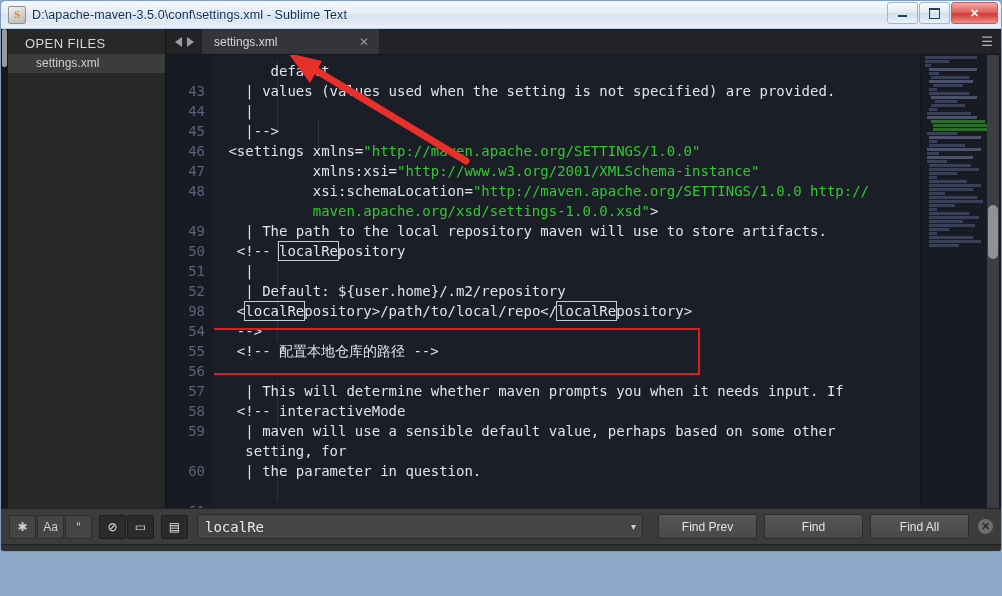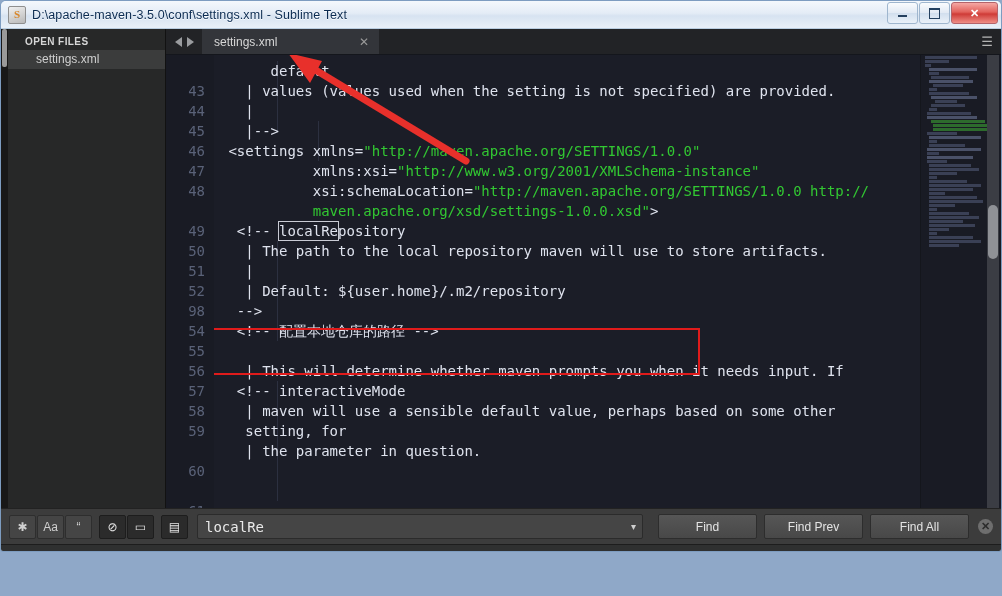--- a/index.html
+++ b/index.html
@@ -104,21 +104,21 @@
   }
 
   
   .sidebar {
     width: 157px; flex: none;
     background: #272828;
     padding-top: 4px;
     border-right: 1px solid #121212;
   }
   .sidebar-header {
-    font-size: 10px; font-weight: 700; color: #d6d6d6;
+    font-size: 13px; font-weight: 400; color: #d6d6d6;
     letter-spacing: .4px;
     padding: 3px 0 3px 17px;
   }
   .sidebar-item {
     font-size: 12px; color: #cfcfcf;
     padding: 2px 0 3px 28px;
     background: #3b3c3c;
   }
 
   
@@ -408,24 +408,25 @@
           <div class="indent-guide" style="left:104px; top:66px; height:40px;"></div>
 
           <div class="cline">      <span>default</span></div>
           <div class="cline">   <span>| values (values used when the setting is not specified) are provided.</span></div>
           <div class="cline">   <span>|</span></div>
           <div class="cline">   <span>|--&gt;</span></div>
           <div class="cline"> <span class="tok-tag">&lt;settings xmlns=</span><span class="tok-str">"http://maven.apache.org/SETTINGS/1.0.0"</span></div>
           <div class="cline">           <span class="tok-tag">xmlns:xsi=</span><span class="tok-str">"http://www.w3.org/2001/XMLSchema-instance"</span></div>
           <div class="cline">           <span class="tok-tag">xsi:schemaLocation=</span><span class="tok-str">"http://maven.apache.org/SETTINGS/1.0.0 http://</span></div>
           <div class="cline">           <span class="tok-str">maven.apache.org/xsd/settings-1.0.0.xsd"</span><span class="tok-tag">&gt;</span></div>
+          <div class="cline">   | The path to the local repository maven will use to store artifacts.</div>
           <div class="cline">  &lt;!-- <span class="hit">localRe</span>pository</div>
-          <div class="cline">   | The path to the local repository maven will use to store artifacts.</div>
           <div class="cline">   |</div>
           <div class="cline">   | Default: ${user.home}/.m2/repository</div>
+          <div class="cline">  &lt;<span class="hit">localRe</span>pository&gt;/path/to/local/repo&lt;/<span class="hit">localRe</span>pository&gt;</div>
           <div class="cline">  --&gt;</div>
           <div class="cline">  <span>&lt;!-- 配置本地仓库的路径 --&gt;</span></div>
           <div class="cline"> </div>
           <div class="cline">   <span>| This will determine whether maven prompts you when it needs input. If</span></div>
           <div class="cline">  <span>&lt;!-- interactiveMode</span></div>
           <div class="cline">   <span>| maven will use a sensible default value, perhaps based on some other</span></div>
           <div class="cline">   <span>setting, for</span></div>
           <div class="cline">   <span>| the parameter in question.</span></div>
 
           <div class="redbox" style="left:-42px; top:273px; width:524px; height:43px;"></div>
@@ -500,22 +501,22 @@
       <div class="tg on sep">⊘</div>
       <div class="tg on">▭</div>
       <div class="tg on sep">▤</div>
     </div>
 
     <div class="find-input">
       <span class="find-value">localRe</span>
       <span class="chev">▾</span>
     </div>
 
+    <div class="fbtn">Find Prev</div>
     <div class="fbtn">Find</div>
-    <div class="fbtn">Find Prev</div>
     <div class="fbtn">Find All</div>
     <div class="fclose">✕</div>
   </div>
 
   <div class="statusbar">
     <span class="sb-icon"></span>
     <span>ASCII, 5 matches</span>
     <span class="sb-spacer"></span>
     <span>Tab Size: 4</span>
     <span class="sb-right">XML</span>

